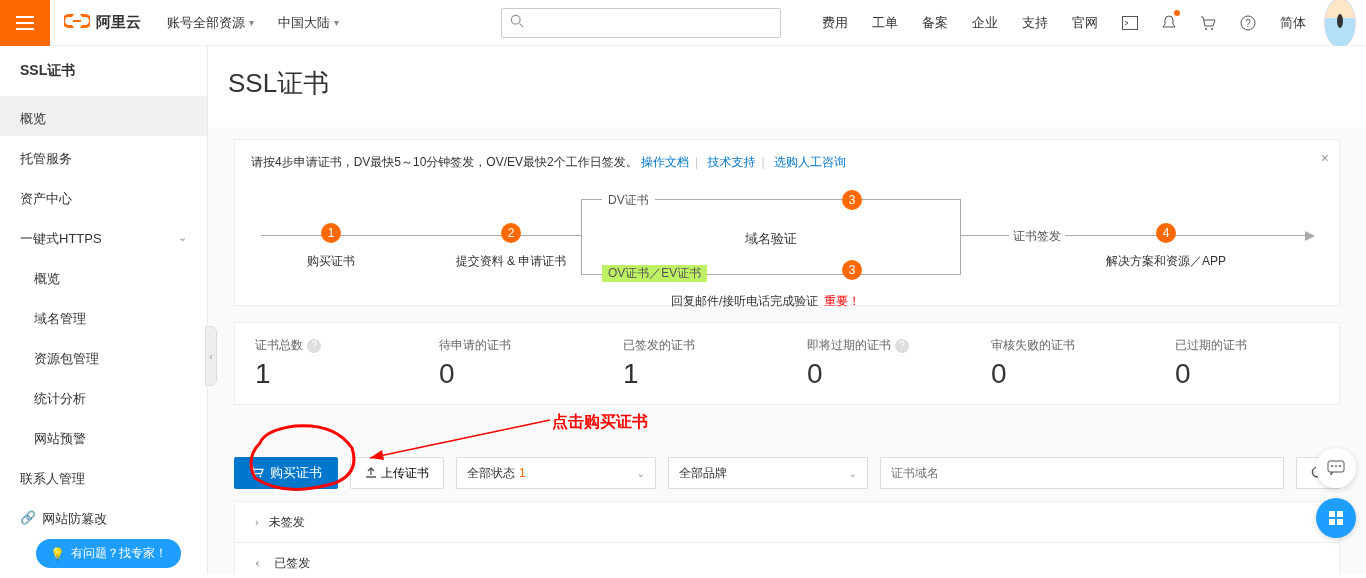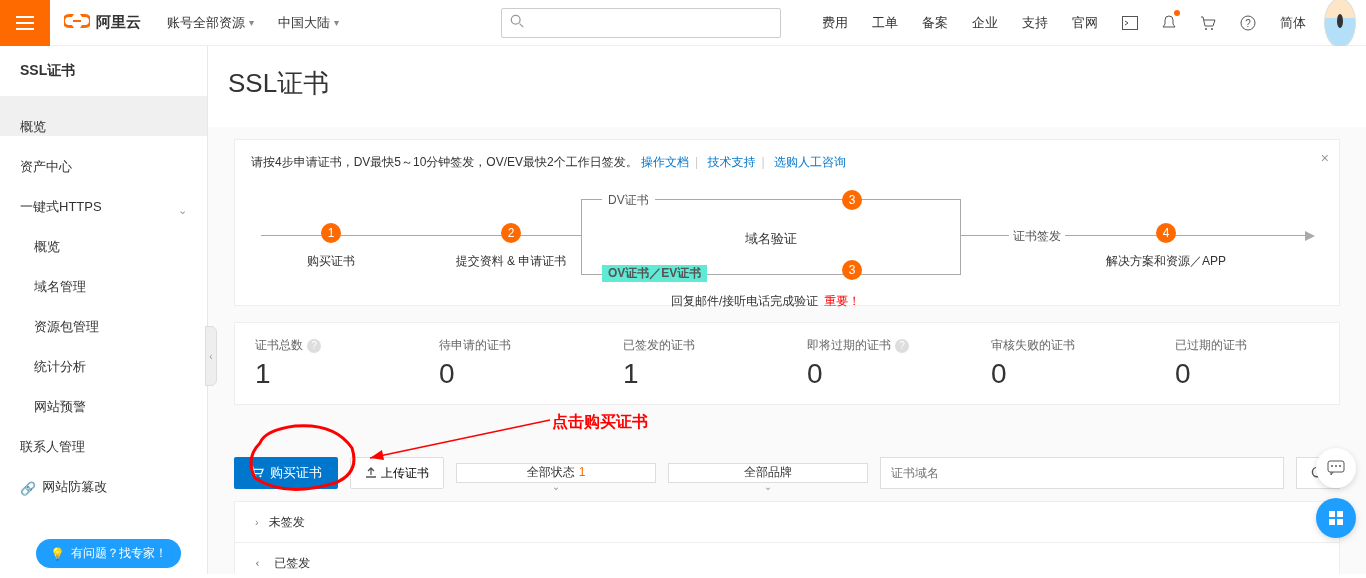--- a/index.html
+++ b/index.html
@@ -16,21 +16,21 @@
 .search-bar input { border: none; outline: none; width: 100%; font-size: 12px; margin-left: 6px; }
 .top-links { margin-left: auto; display: flex; align-items: center; }
 .top-links > div { padding: 0 12px; height: 50px; display: flex; align-items: center; font-size: 13px; color: #333; }
 .avatar { width: 32px; height: 32px; border-radius: 50%; background: linear-gradient(#fce6c6 40%, #b3dff9 40%); margin-right: 10px; margin-left: 6px; border: 1px solid #ddd; overflow:hidden; display:flex; align-items:flex-end; justify-content:center;}
 .avatar-head { width:14px; height:14px; border-radius:50%; background:#333; margin-bottom:4px;}
 
 
 .container { display: flex; height: 528px; }
 .sidebar { width: 208px; background: #fff; border-right: 1px solid #e8e8e8; padding-top: 16px; position: relative; }
 .side-title { padding: 0 20px 16px; font-size: 14px; font-weight: bold; }
-.side-item { padding: 0 20px; height: 40px; display: flex; align-items: flex-end; font-size: 13px; color: #333; position: relative; }
+.side-item { padding: 14px 20px; height: 40px; display: flex; align-items: flex-start; font-size: 13px; color: #333; position: relative; }
 .side-item.active { background: #f0f0f0; font-weight: normal; }
 .side-item .chev-r { margin-left: auto; color: #999; font-size: 11px; transform: rotate(180deg); display:inline-block;}
 .side-sub { padding-left: 34px !important; }
 .side-link-icon { margin-right: 6px; color: #666; }
 .help-pill { position: absolute; bottom: 6px; left: 36px; background: #1e9fff; color: #fff; border-radius: 16px; padding: 6px 14px; font-size: 12px; display: flex; align-items: center; }
 .help-pill .bulb { margin-right: 6px; }
 .collapse-tab { position: absolute; right: -10px; top: 280px; width: 12px; height: 60px; background: #eee; display: flex; align-items: center; justify-content: center; color: #999; font-size: 10px; border:1px solid #ddd; border-radius:0 6px 6px 0;}
 
 
 .main { flex: 1; background: #fafafa; padding: 20px 26px; overflow: auto; }
@@ -42,21 +42,21 @@
 .info-line a { color: #07c; text-decoration: none; }
 .info-line .sep { color: #ccc; margin: 0 6px; }
 .info-close { position: absolute; right: 10px; top: 10px; color: #999; font-size: 14px; }
 
 
 .flow { position: relative; height: 120px; margin-top: 4px; }
 .flow-line { position: absolute; top: 60px; left: 10px; right: 10px; height: 0; border-top: 1px solid #aaa; }
 .flow-line::after { content:''; position:absolute; right:-2px; top:-5px; border-left:10px solid #aaa; border-top:5px solid transparent; border-bottom:5px solid transparent;}
 .flow-branch-box { position: absolute; top: 24px; left: 330px; width: 380px; height: 76px; border: 1px solid #aaa; background: #fff; }
 .flow-branch-box .lbl-dv { position: absolute; top: -8px; left: 20px; background: #fff; padding: 0 6px; font-size: 12px; color: #555; }
-.flow-branch-box .lbl-ovev { position: absolute; bottom: -8px; left: 20px; background: #5eead4; padding: 0 6px; font-size: 12px; color: #555; font-weight: bold; }
+.flow-branch-box .lbl-ovev { position: absolute; bottom: -8px; left: 20px; background: #bef264; padding: 0 6px; font-size: 12px; color: #555; }
 .flow-branch-box .center-txt { position: absolute; top: 30px; left: 0; right: 0; text-align: center; font-size: 13px; color: #333; }
 .flow-step { position: absolute; top: 48px; text-align: center; }
 .flow-step .num, .numdot { width: 20px; height: 20px; border-radius: 50%; background: #ff6a00; color: #fff; display: inline-flex; align-items: center; justify-content: center; font-size: 12px; margin-bottom: 4px; }
 .flow-step .name { font-size: 12px; color: #333; white-space: nowrap; margin-top:6px;}
 .step1 { left: 30px; width: 100px; }
 .step2 { left: 180px; width: 160px; }
 .step-s { left: 740px; top: 50px; width: 100px; }
 .step-s .signtxt { font-size:12px; color:#555; position:absolute; top:3px; left:18px; background:#fff; padding:0 4px;}
 .step4 { left: 830px; width: 170px; }
 .numdot3a { position:absolute; top:-10px; left:260px; }
@@ -73,21 +73,21 @@
 
 
 .annotation-label { position:absolute; left:552px; top:412px; color:#f00; font-size:16px; font-weight:bold; z-index:50;}
 .anno-svg { position:absolute; left:240px; top:408px; z-index:49; pointer-events:none; }
 
 
 .actions { display: flex; align-items: center; gap: 12px; margin-top: 52px; position:relative;}
 .btn-primary { background: #07c; color: #fff; border: none; height: 32px; padding: 0 16px; display: inline-flex; align-items: center; font-size: 13px; border-radius:2px;}
 .btn-primary .cart { margin-right: 6px; }
 .btn-plain { background: #fff; border: 1px solid #ddd; height: 32px; padding: 0 14px; display: inline-flex; align-items: center; font-size: 12px; border-radius:2px;}
-.sel { background: #fff; border: 1px solid #ddd; height: 20px; padding: 0 10px; display: flex; align-items: center; font-size: 12px; color: #333; justify-content:space-between;flex-direction:column;}
+.sel { background: #fff; border: 1px solid #ddd; height: 32px; padding: 0 10px; display: flex; align-items: center; font-size: 12px; color: #333; justify-content:space-between;}
 .sel .chev { color: #999; font-size: 10px; }
 .sel .cnt { color: #ff6a00; margin-left:4px;}
 .input-domain { flex:1; border:1px solid #ddd; height:32px; padding:0 10px; font-size:12px; outline:none; }
 .btn-search { width:44px; height:32px; border:1px solid #ddd; background:#fff; display:flex; align-items:center; justify-content:center; font-size:15px;}
 
 
 .acc { background:#fff; border:1px solid #eee; margin-top:12px; }
 .acc-row { height:40px; display:flex; align-items:center; padding:0 20px; font-size:12px; color:#333; }
 .acc-row .caret { margin-right:10px; color:#888; font-size:11px; display:inline-block;}
 .acc-row.open .caret { transform: rotate(90deg); }
@@ -170,20 +170,23 @@
       </div>
   </div>
 </div>
 
 <div class="container">
 
   <div class="sidebar">
     <div class="side-title">SSL证书</div>
     <div class="side-item active">
         <span>概览</span>
+      </div>
+    <div class="side-item">
+        <span>托管服务</span>
       </div>
     <div class="side-item">
         <span>资产中心</span>
       </div>
     <div class="side-item">
         <span>一键式HTTPS</span>
         <span class="chev-r">⌃</span>
       </div>
     <div class="side-item side-sub">
         <span>概览</span>

